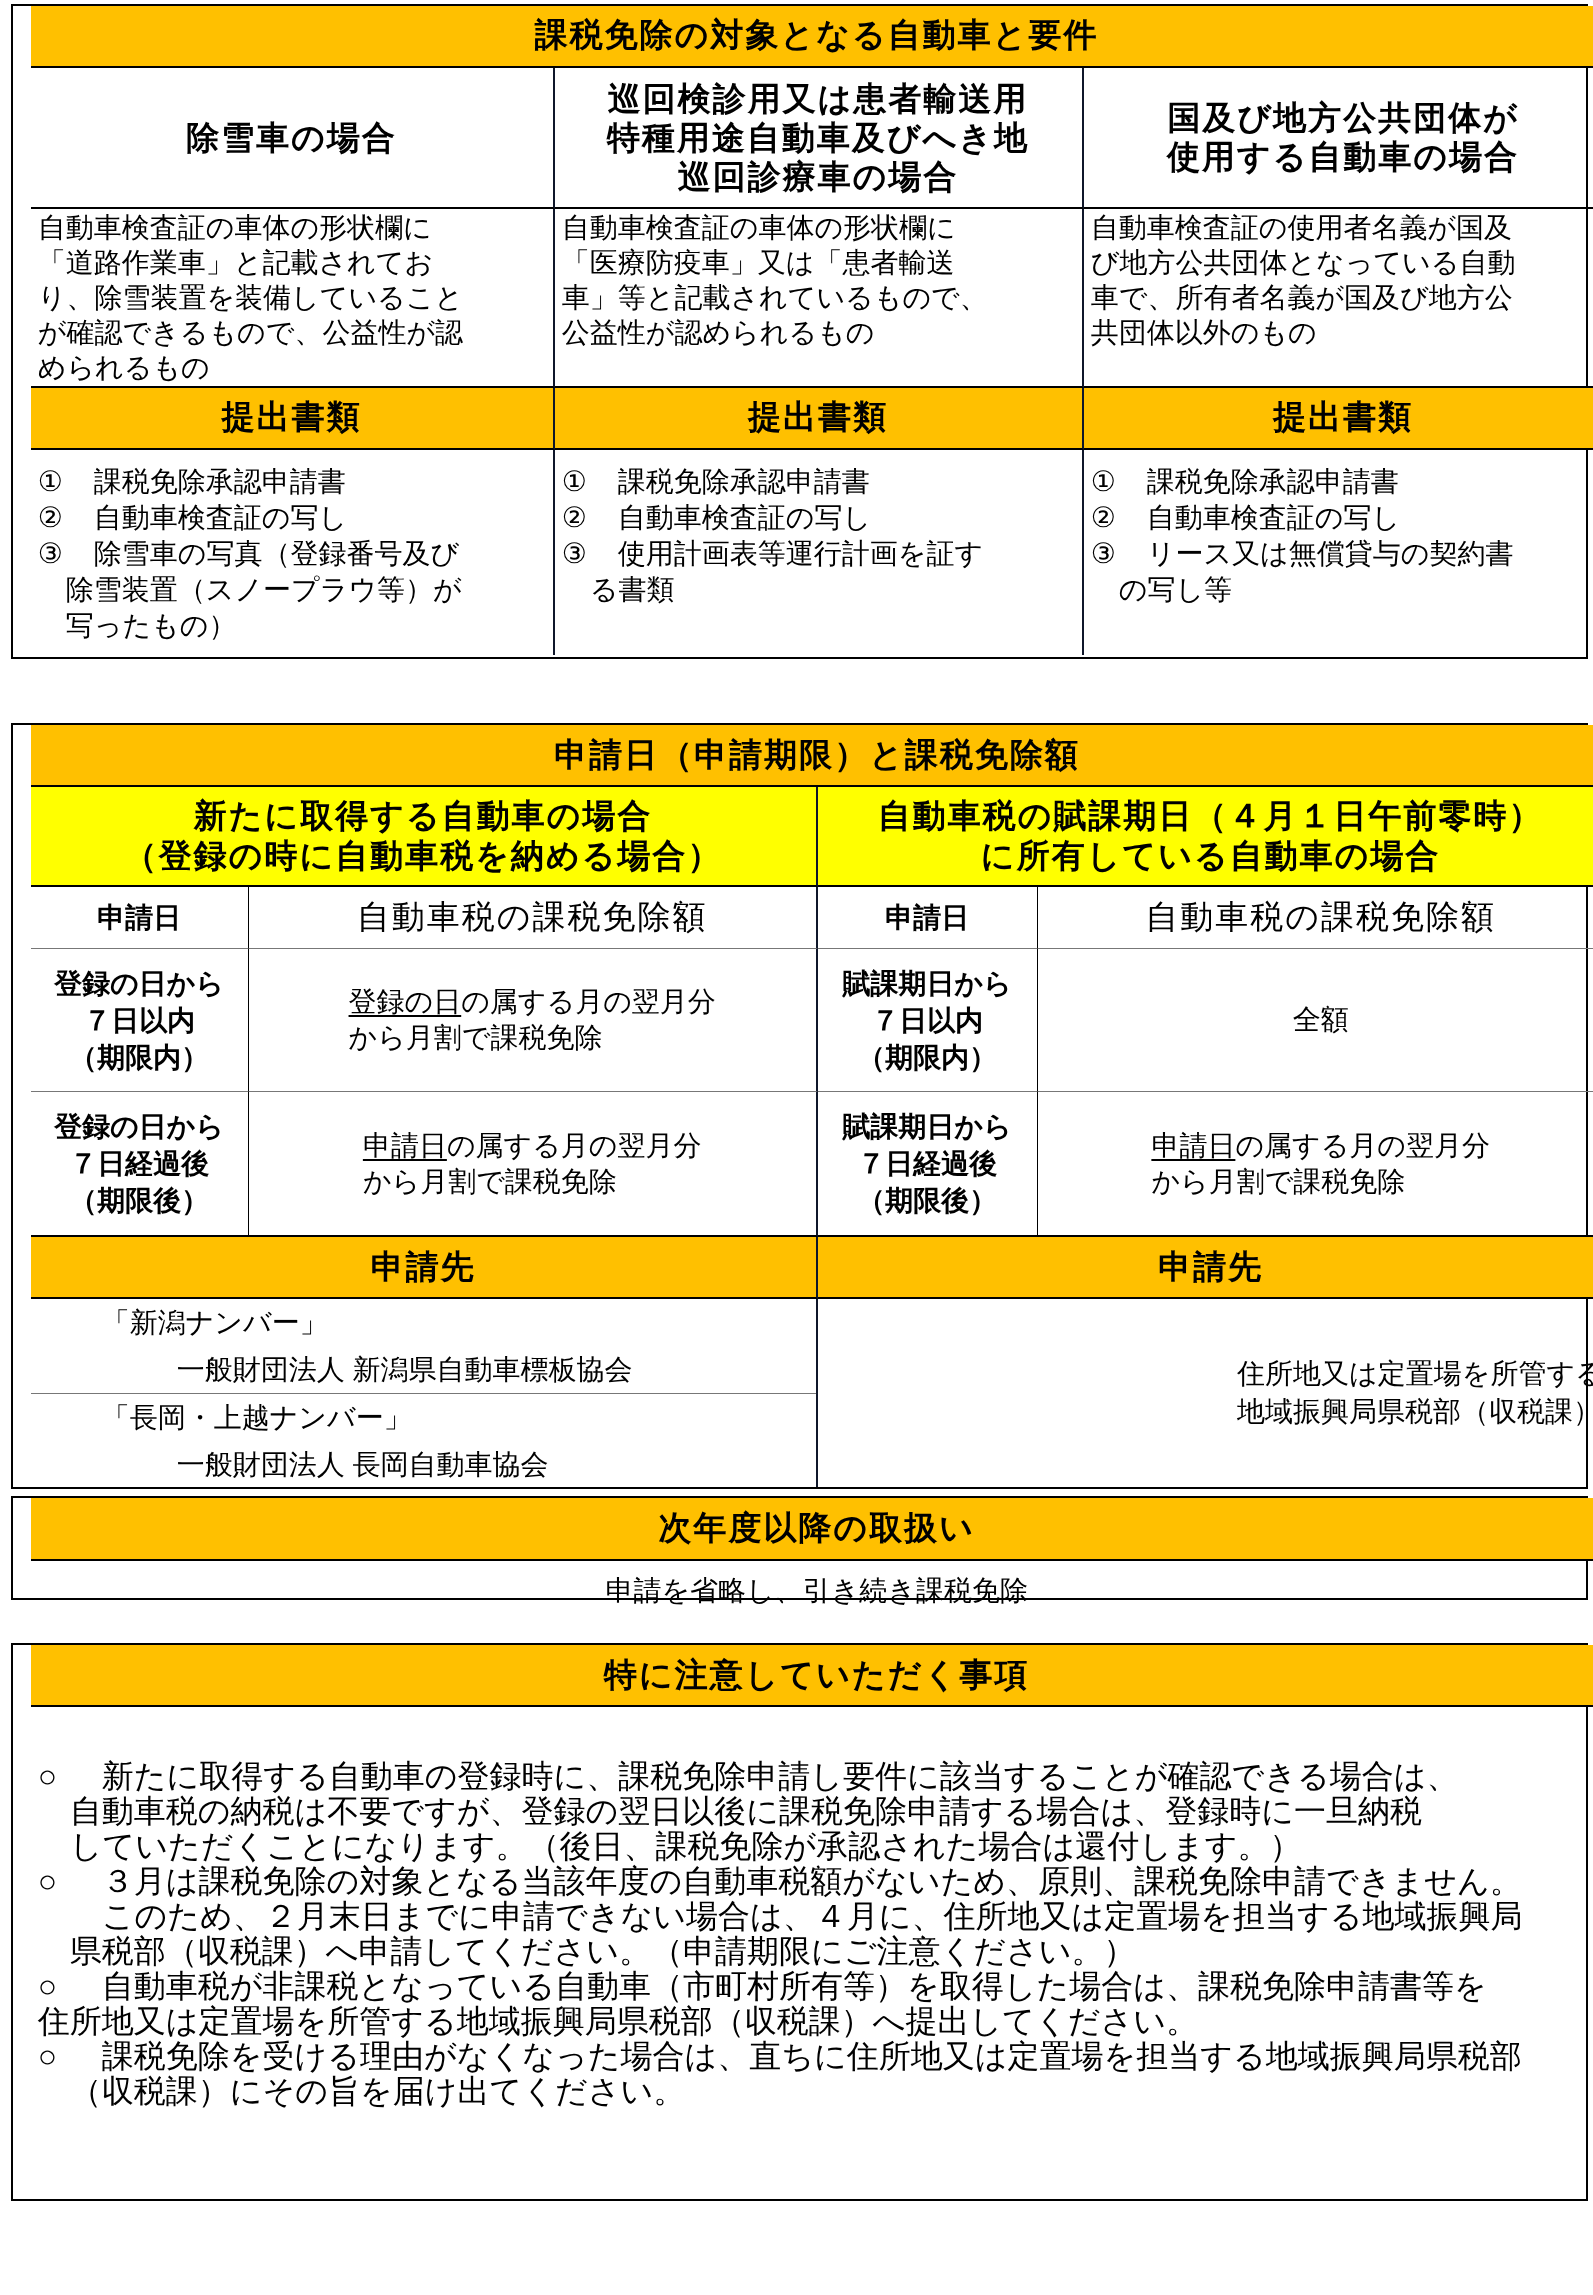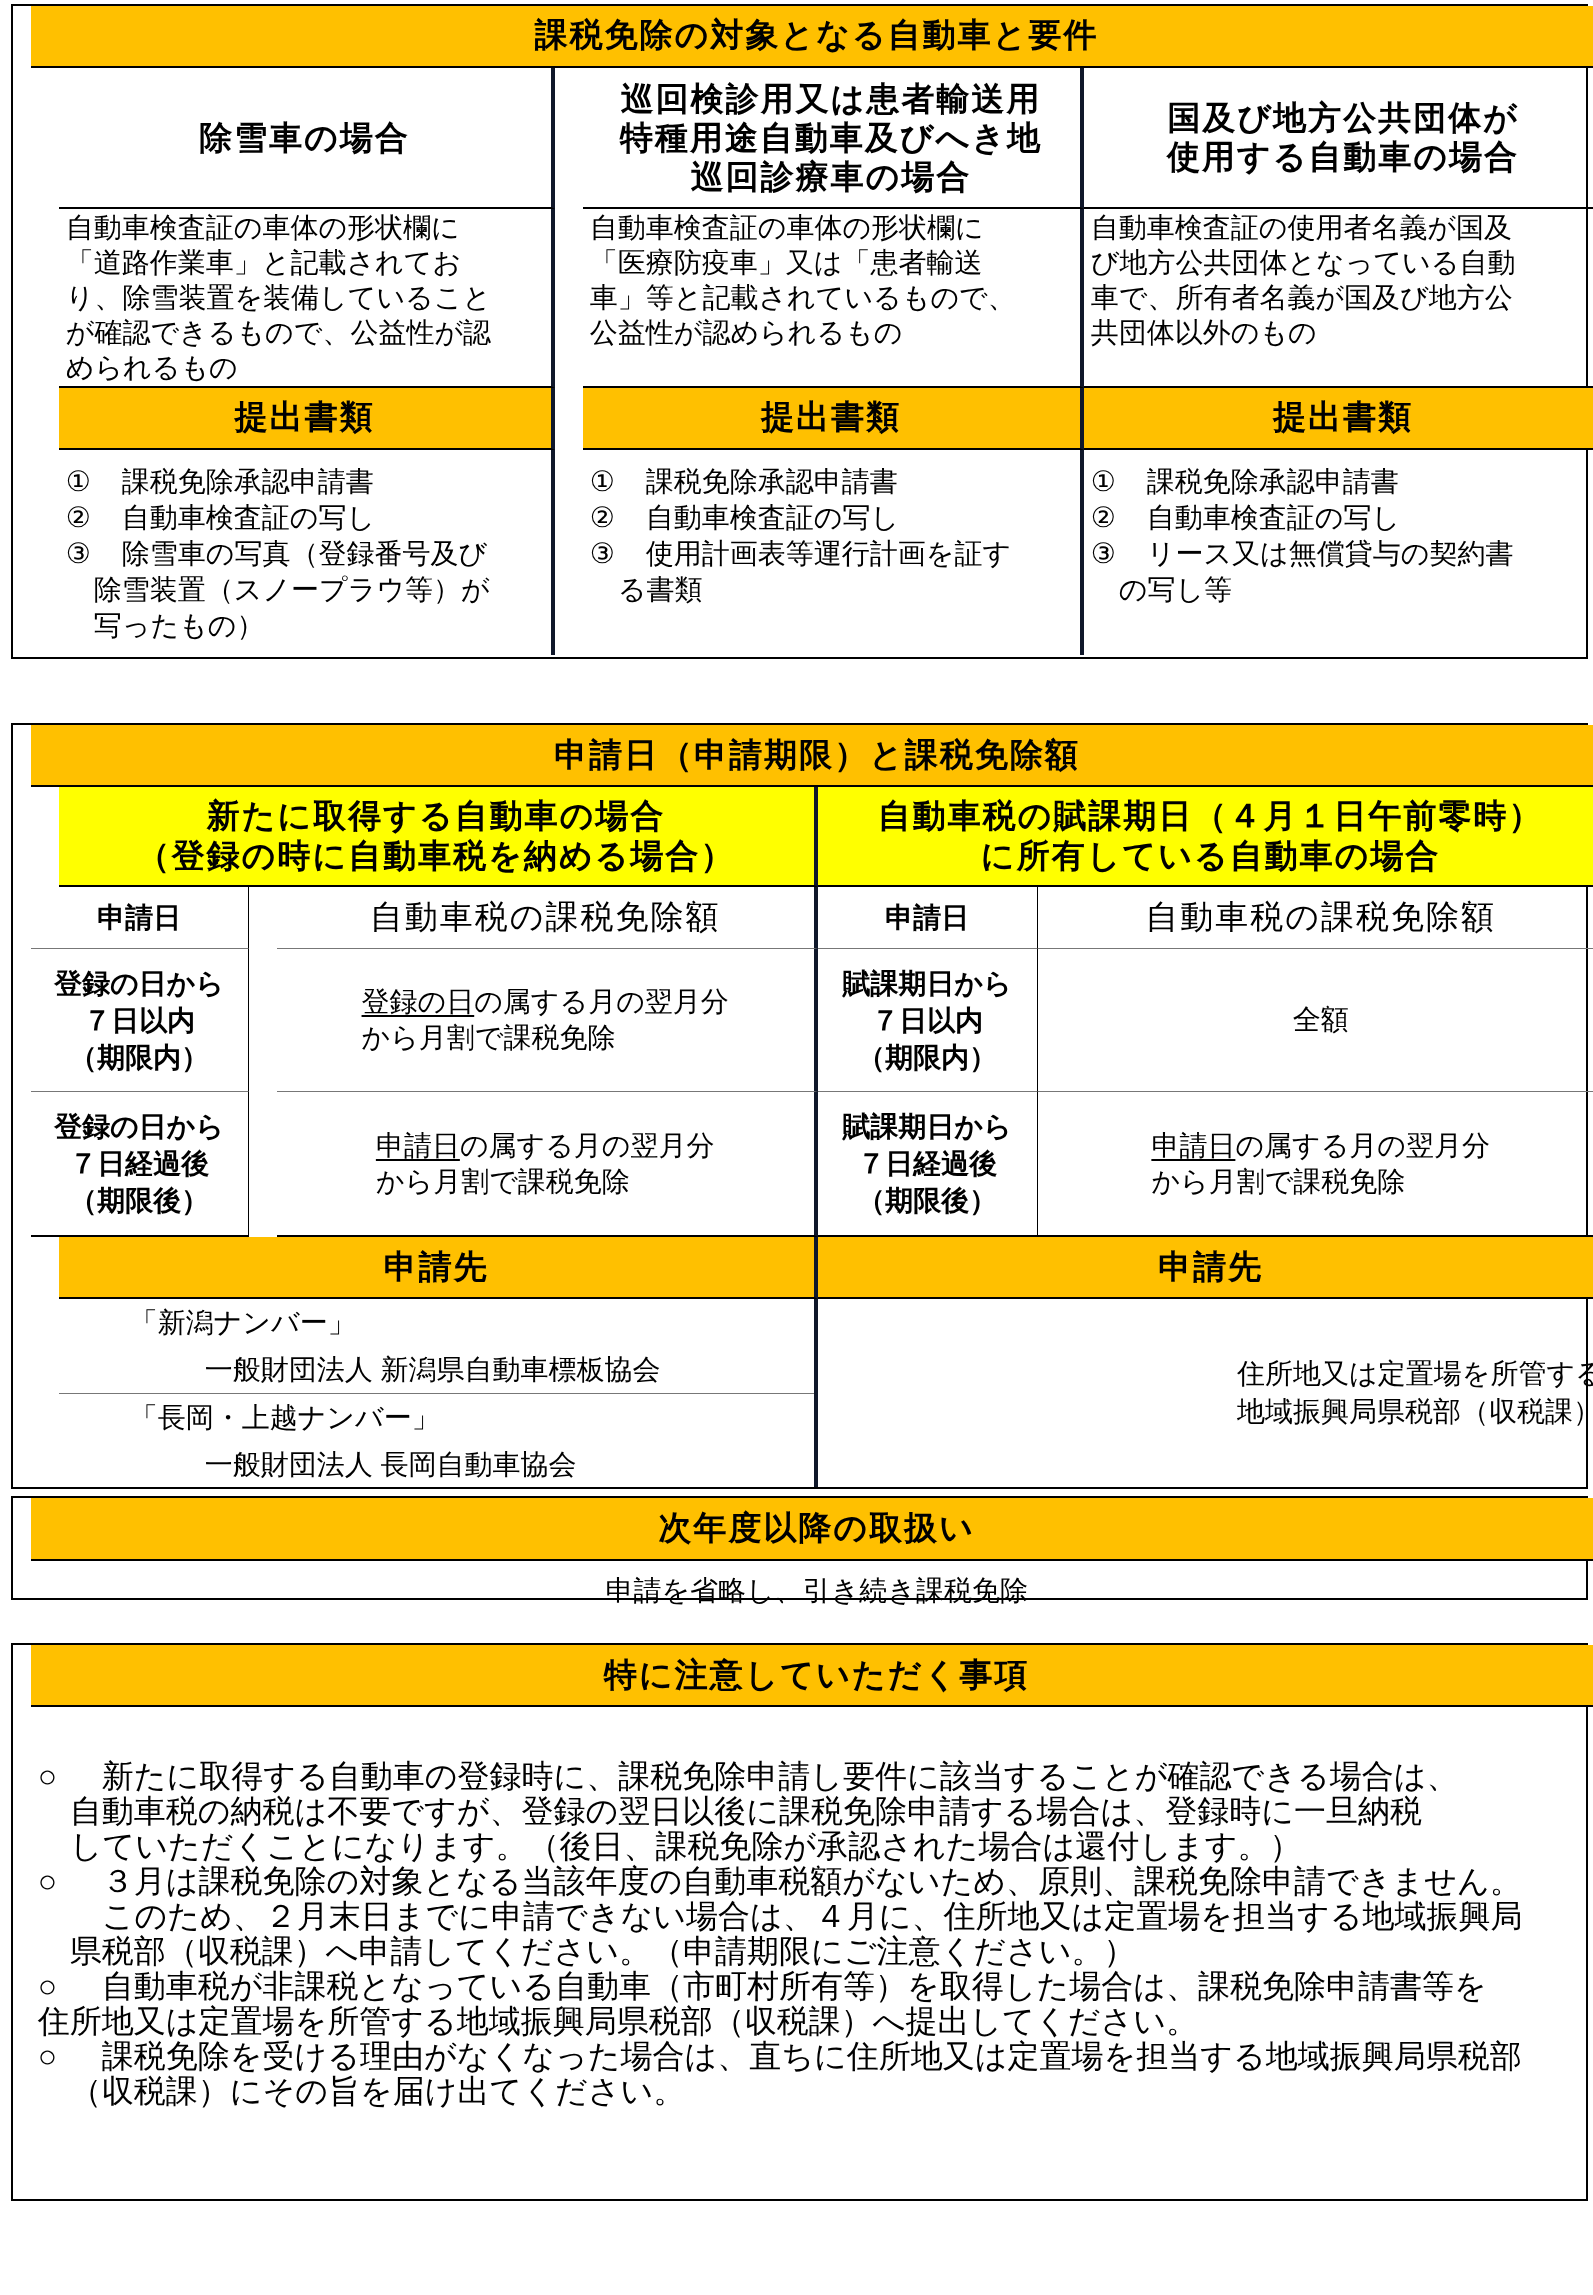--- a/index.html
+++ b/index.html
@@ -16,21 +16,21 @@
     .t2 { top:723px; height:766px; grid-template-columns:218px 569px 220px 566px;
           grid-template-rows:62px 100px 62px 143px 145px 62px 188px; }
     .t3 { top:1496px; height:104px; grid-template-columns:1572px; grid-template-rows:63px 60px; }
     .t4 { top:1643px; height:558px; grid-template-columns:1572px; grid-template-rows:62px 491px; }
 
     .cell { box-sizing:border-box; overflow:hidden; min-width:0; min-height:0; }
     .full { grid-column:1 / -1; }
     .span2 { grid-column:span 2; }
     .orange { background:#FFC000; }
     .yellow { background:#FFFF00; }
-    .br { border-right:4px solid #0f172a;margin-left:28px; }
+    .br { border-right:2px solid #0f172a; }
     .brt { border-right:1px solid #000; }
     .bb { border-bottom:2px solid #000; }
     .bb5 { border-bottom:2.5px solid #000; }
     .bbg { border-bottom:1px solid #777; }
     .center { display:flex; flex-direction:column; align-items:center; justify-content:center; text-align:center; }
 
     .hd { font-size:33px; font-weight:bold; letter-spacing:2px; }
     .hdn { font-size:33px; letter-spacing:2px; }
     .tx { font-size:28px; }
     .ln { white-space:pre; }

